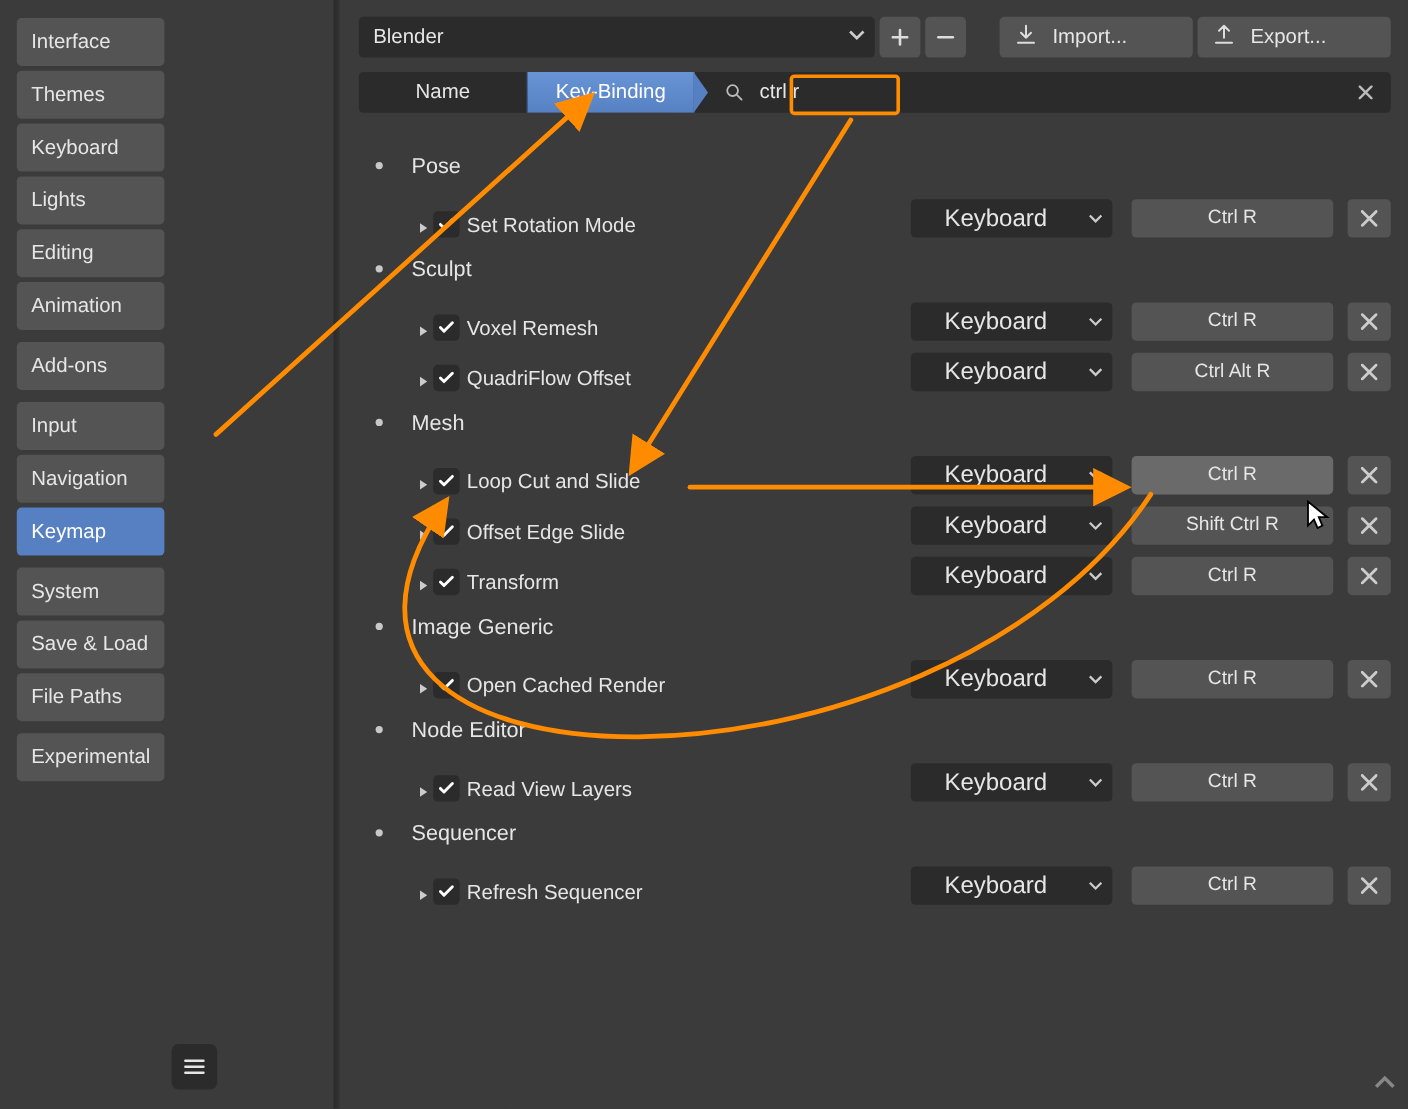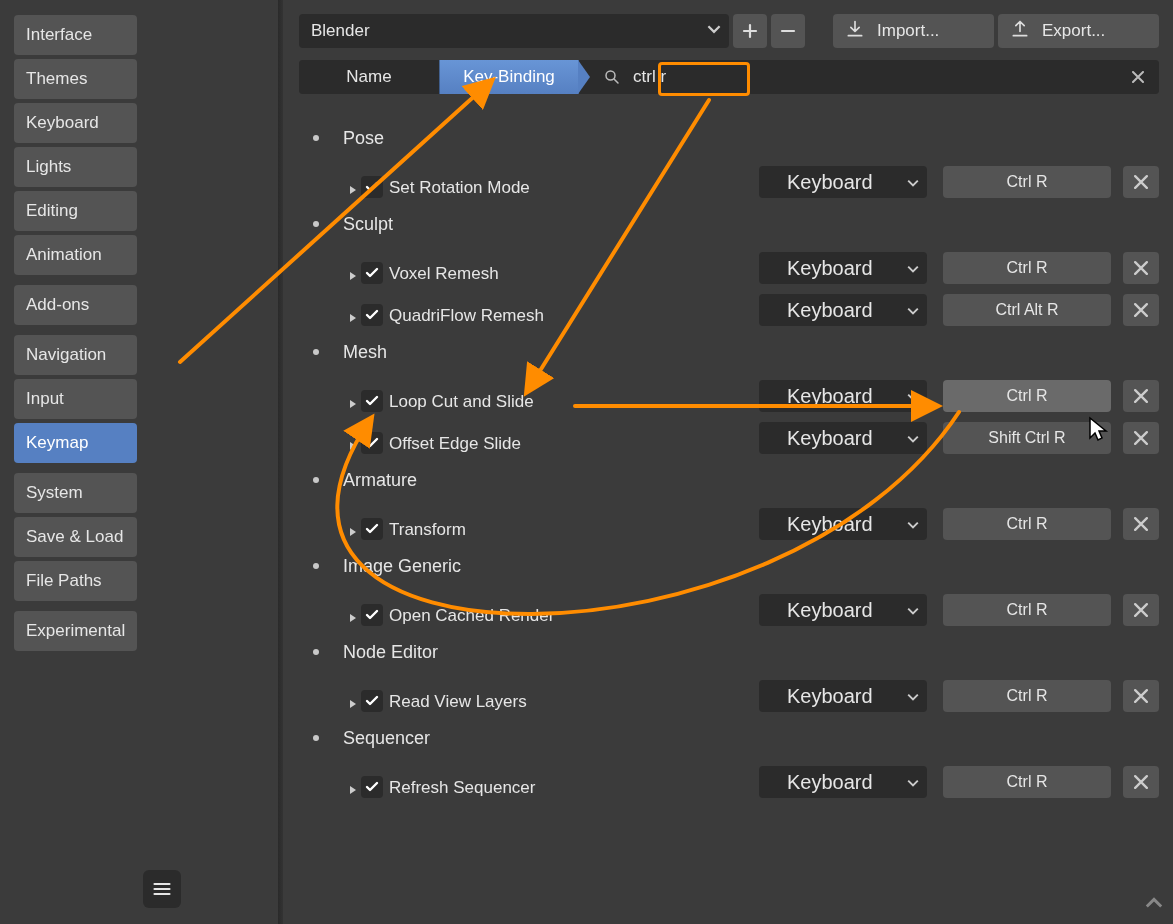--- a/index.html
+++ b/index.html
@@ -313,22 +313,22 @@
           <div class="side-item">Lights</div>
           <div class="side-item">Editing</div>
           <div class="side-item">Animation</div>
         </div>
         <div class="gap"></div>
         <div class="group">
           <div class="side-item">Add-ons</div>
         </div>
         <div class="gap"></div>
         <div class="group">
+          <div class="side-item">Input</div>
           <div class="side-item">Navigation</div>
-          <div class="side-item">Input</div>
           <div class="side-item active">Keymap</div>
         </div>
         <div class="gap"></div>
         <div class="group">
           <div class="side-item">System</div>
           <div class="side-item">Save &amp; Load</div>
           <div class="side-item">File Paths</div>
         </div>
         <div class="gap"></div>
         <div class="group">
@@ -474,21 +474,21 @@
         <span class="disclosure">
           <svg viewBox="0 0 10 10">
               <path d="M2 1l6 4-6 4z" fill="#ccc"></path>
             </svg>
         </span>
         <span class="check">
           <svg viewBox="0 0 14 14">
               <path d="M2 7l3 3 7-7" stroke="#fff" stroke-width="2.4" fill="none" stroke-linecap="round" stroke-linejoin="round"></path>
             </svg>
         </span>
-        <span class="km-name">QuadriFlow Remesh</span>
+        <span class="km-name">QuadriFlow Offset</span>
         <span class="spacer"></span>
         <span class="device">
           <span>Keyboard</span>
           <span class="chev">
             <svg width="12" height="12" viewBox="0 0 10 10">
                 <path d="M1 3l4 4 4-4" stroke="#ccc" stroke-width="1.6" fill="none"></path>
               </svg>
           </span>
         </span>
         <span class="shortcut">Ctrl Alt R</span>
@@ -550,24 +550,20 @@
                 <path d="M1 3l4 4 4-4" stroke="#ccc" stroke-width="1.6" fill="none"></path>
               </svg>
           </span>
         </span>
         <span class="shortcut">Shift Ctrl R</span>
         <span class="x-btn">
           <svg viewBox="0 0 12 12">
               <path d="M1 1l10 10M11 1L1 11" stroke="#ccc" stroke-width="2" stroke-linecap="round"></path>
             </svg>
         </span>
-        </div>
-        <div class="cat-row">
-          <span class="bullet"></span>
-                    <span>Armature</span>
         </div>
         <div class="km-row">
         <span class="disclosure">
           <svg viewBox="0 0 10 10">
               <path d="M2 1l6 4-6 4z" fill="#ccc"></path>
             </svg>
         </span>
         <span class="check">
           <svg viewBox="0 0 14 14">
               <path d="M2 7l3 3 7-7" stroke="#fff" stroke-width="2.4" fill="none" stroke-linecap="round" stroke-linejoin="round"></path>

